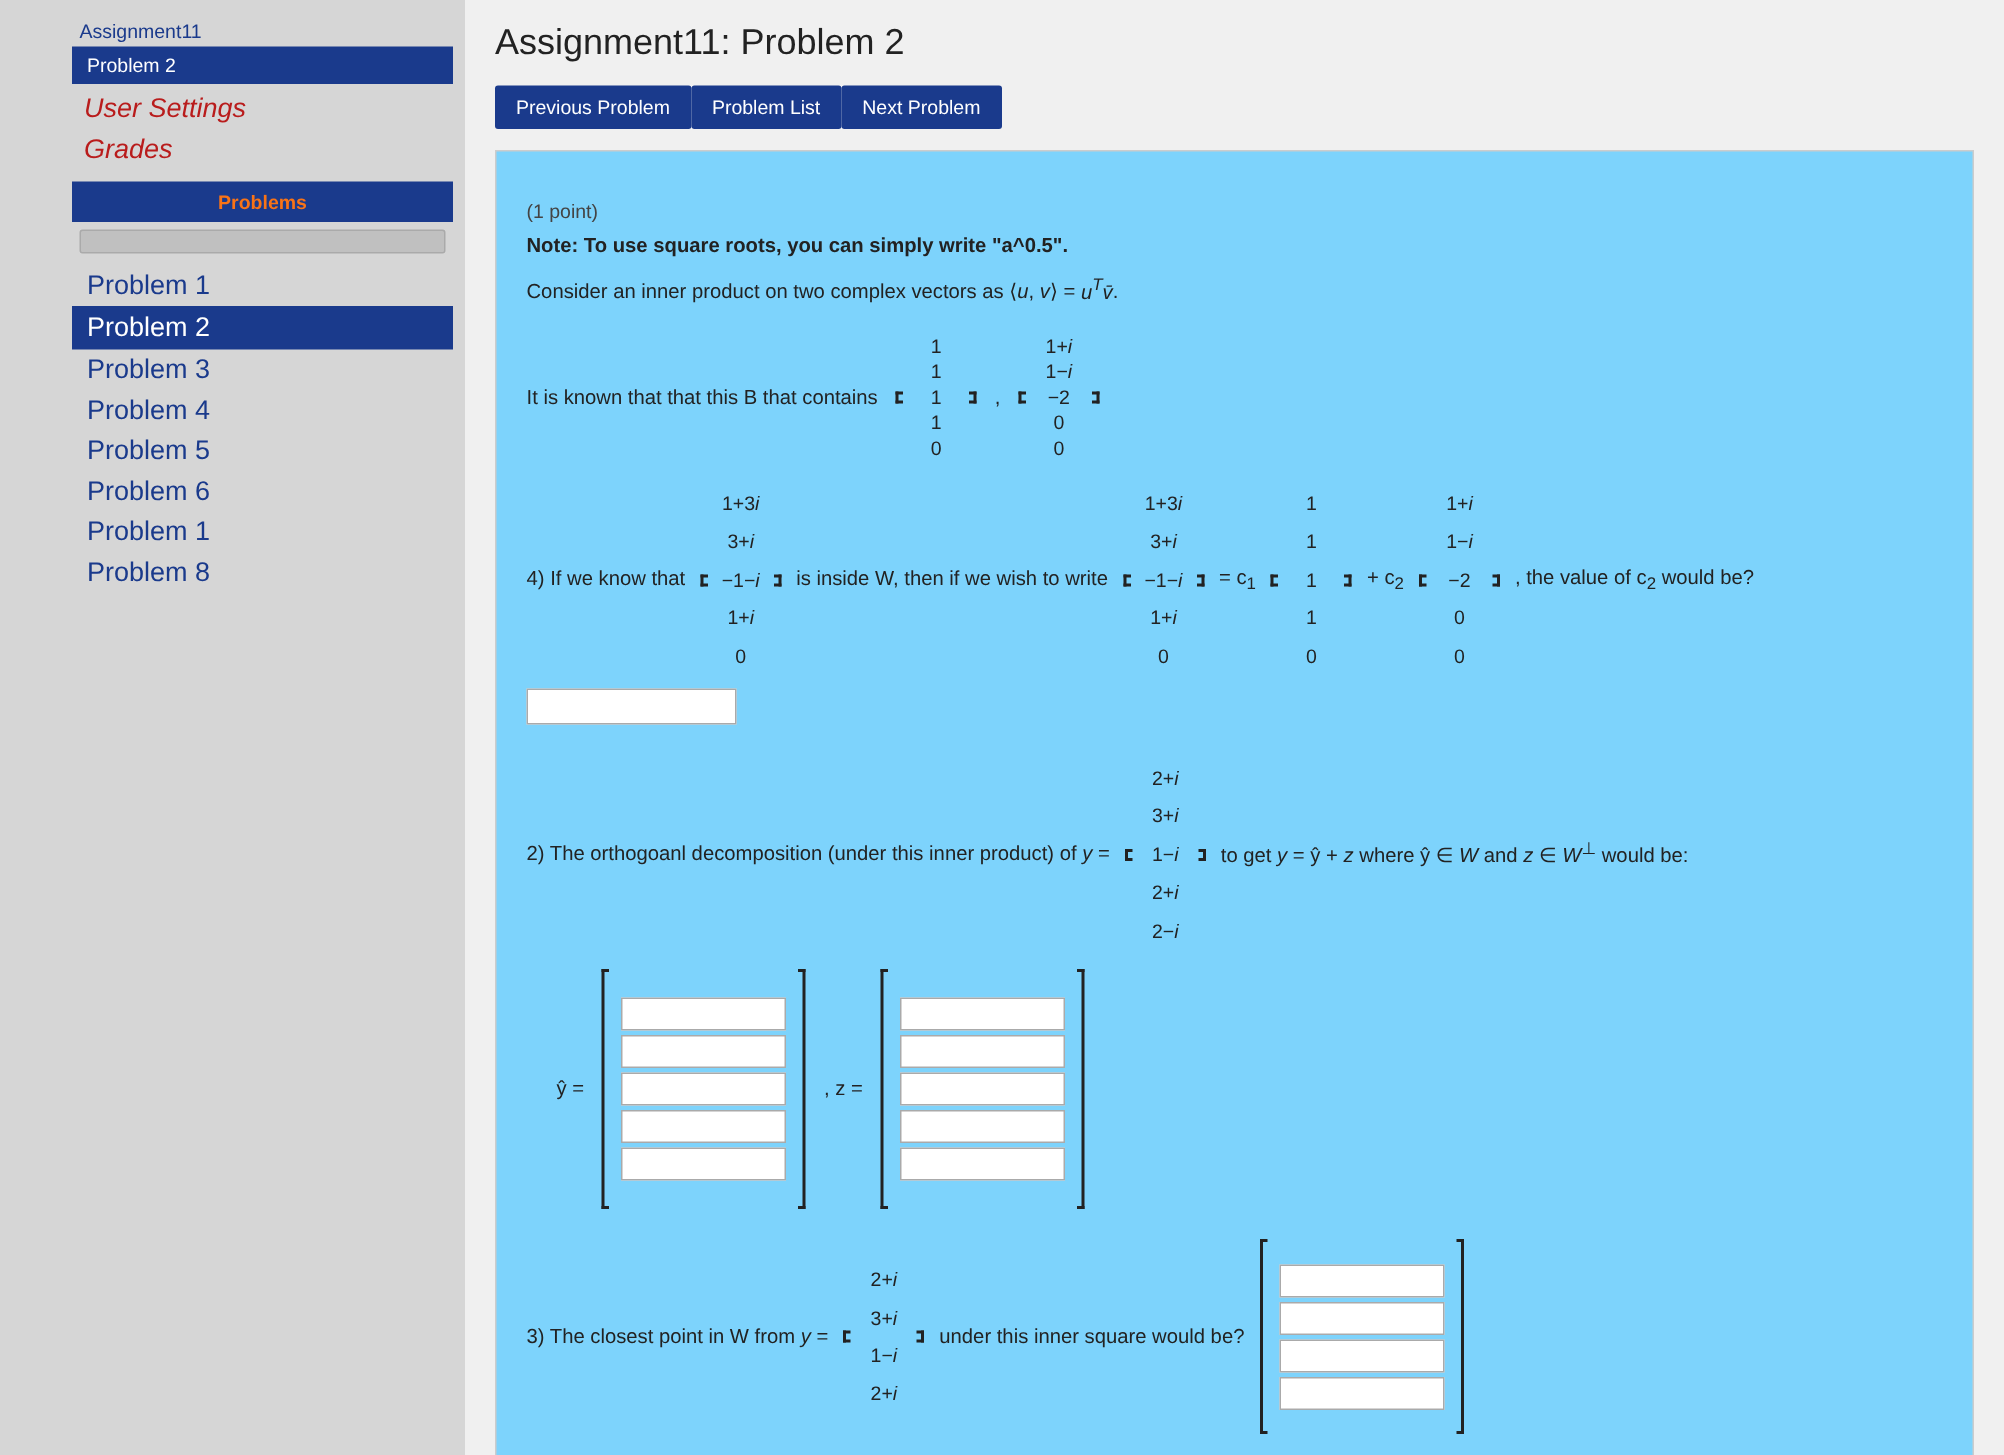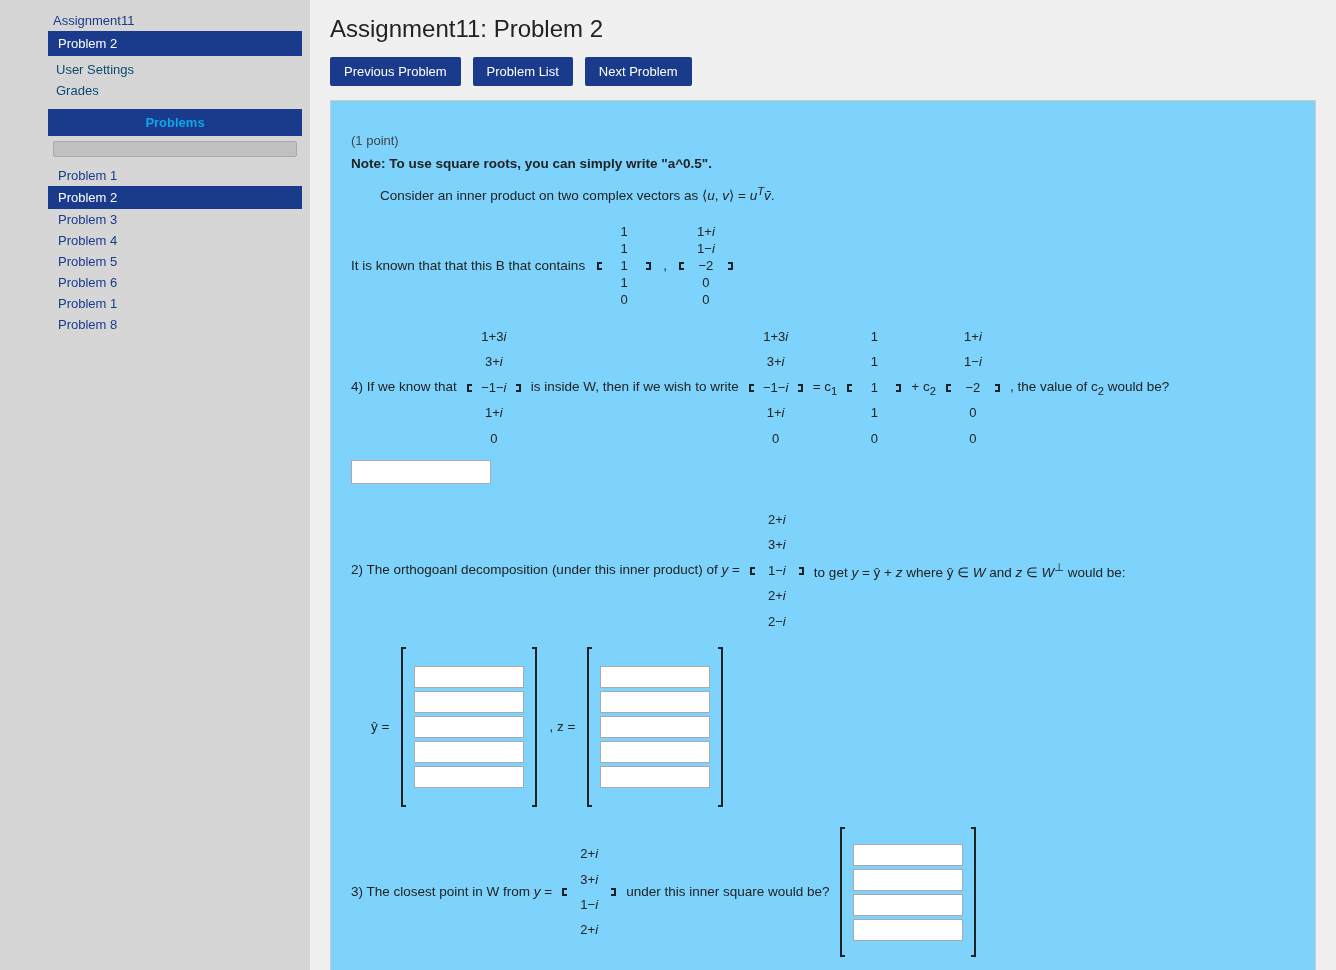--- a/index.html
+++ b/index.html
@@ -31,46 +31,47 @@
       padding: 5px 10px;
       font-size: 13px;
       display: block;
       width: 100%;
       text-align: left;
       border: none;
       cursor: pointer;
       margin-bottom: 3px;
     }
     .sidebar-link {
-      color: #0c4a6e;
+      color: #b91c1c;
       text-decoration: none;
-      font-size: 13px;
+      font-size: 18px;
       display: block;
       padding: 3px 8px;
+      font-style: italic;
     }
     .sidebar-section {
       background: #1a3a8c;
-      color: #0ea5e9;
+      color: #f97316;
       font-weight: bold;
       padding: 6px 10px;
       font-size: 13px;
       margin: 8px 0 5px 0;
       text-align: center;
     }
     .sidebar-progress-bar {
       background: #c0c0c0;
       border: 1px solid #aaa;
       height: 16px;
       border-radius: 2px;
       margin: 5px 5px 8px 5px;
     }
     .sidebar-problem-list a {
       color: #1a3a8c;
       text-decoration: none;
-      font-size: 13px;
+      font-size: 18px;
       display: block;
       padding: 3px 10px;
     }
     .sidebar-problem-list a.active {
       background: #1a3a8c;
       color: white;
       padding: 4px 10px;
     }
     
     #main {
@@ -79,21 +80,21 @@
       padding: 15px 20px;
     }
     h1.page-title {
       font-size: 24px;
       font-weight: normal;
       color: #222;
       margin-bottom: 14px;
     }
     .nav-buttons {
       display: flex;
-      gap: 12px;
+      gap: 0;
       margin-bottom: 14px;
     }
     .nav-btn {
       background: #1a3a8c;
       color: white;
       border: none;
       padding: 7px 14px;
       font-size: 13px;
       cursor: pointer;
       border-radius: 2px;
@@ -110,21 +111,20 @@
       margin-bottom: 8px;
       color: #444;
     }
     .note-text {
       font-weight: bold;
       margin-bottom: 10px;
     }
     .problem-text {
       margin-bottom: 14px;
       line-height: 1.6;
-      margin-left: 29px;
     }
     .matrix-input {
       width: 110px;
       height: 22px;
       border: 1px solid #aaa;
       background: white;
       font-size: 12px;
       padding: 1px 4px;
     }
     .inline-math {

